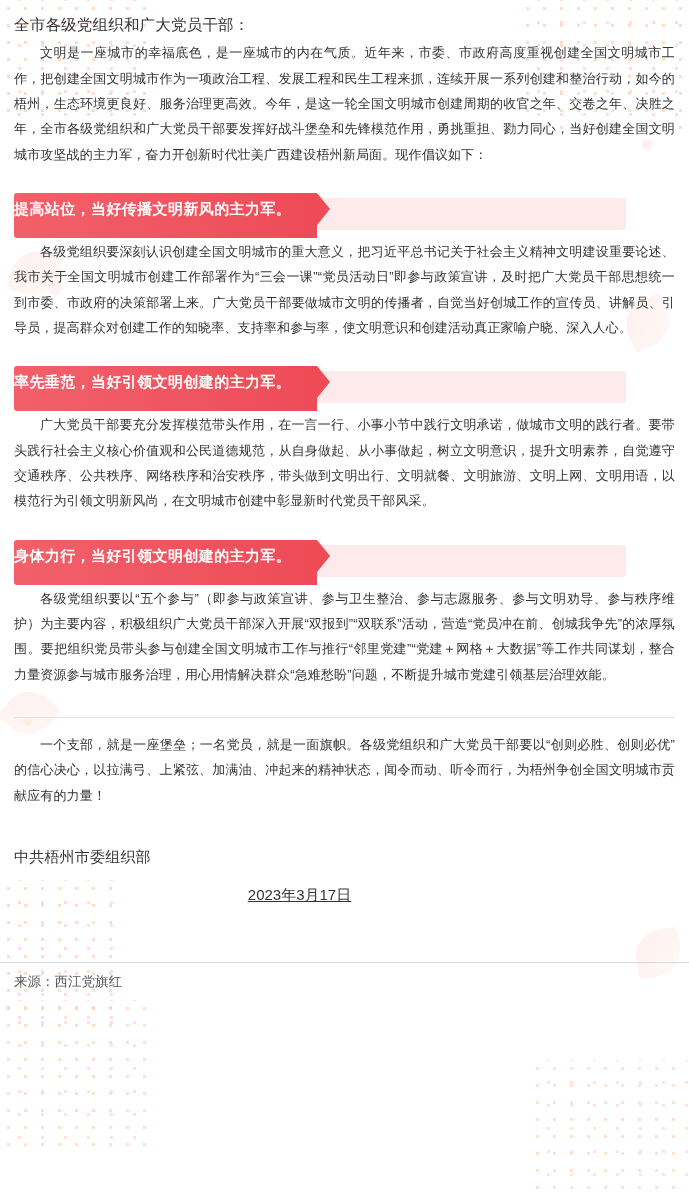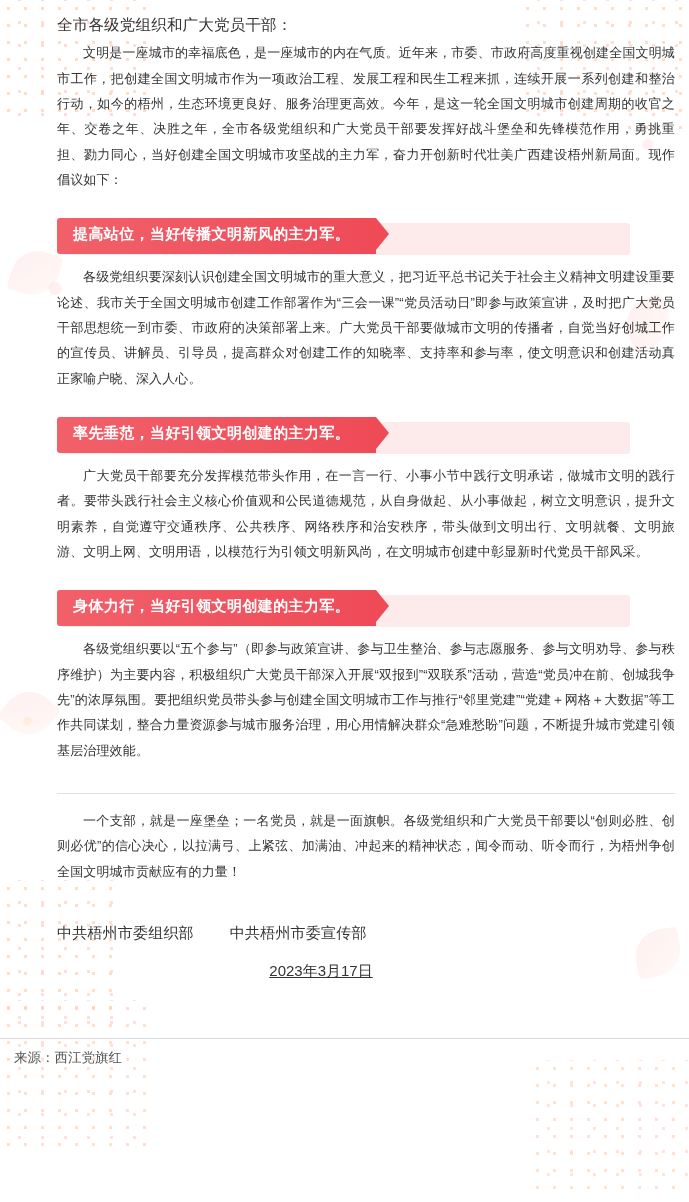--- a/index.html
+++ b/index.html
@@ -52,21 +52,20 @@
   }
   .petal-1 { left: 12px; top: 250px; transform: rotate(18deg); }
   .petal-2 { right: 18px; top: 300px; transform: rotate(-25deg); }
   .petal-3 { left: 6px; top: 690px; transform: rotate(40deg); }
   .petal-4 { right: 8px; top: 930px; transform: rotate(-10deg); }
 
   .content {
     position: relative;
     z-index: 1;
     padding: 10px 14px 0 14px;
-    margin-left: 43px;
   }
 
   .lede {
     font-size: 15.5px;
     line-height: 1.95;
     color: #333333;
     letter-spacing: .2px;
   }
   .lede .first-line {
     display: block;
@@ -92,22 +91,22 @@
   }
   .head-banner {
     display: inline-block;
     position: relative;
     background: linear-gradient(90deg, #f2606a 0%, #ef5560 55%, #ee4b57 100%);
     color: #ffffff;
     font-size: 15px;
     font-weight: bold;
     letter-spacing: .4px;
     line-height: 32px;
-    height: 36px;
-    padding: 0 26px 0 16px;
+    height: 45px;
+    padding: 0 26px 0 0;
     border-radius: 3px 0 0 3px;
     white-space: nowrap;
   }
   .head-banner::after {
     content: "";
     position: absolute;
     right: -13px;
     top: 0;
     width: 0;
     height: 0;
@@ -141,21 +140,21 @@
     font-size: 15px;
     line-height: 2;
     color: #333333;
   }
   .sign-line {
     display: block;
     letter-spacing: .2px;
   }
   .sign-orgs {
     display: flex;
-    gap: 36px;
+    gap: 10px;
   }
   .sign-date {
     display: block;
     text-align: center;
     margin-top: 8px;
     padding-right: 90px;
     font-size: 15px;
     color: #333333;
     text-decoration: underline;
   }
@@ -225,21 +224,20 @@
 
     <div class="divider-wrap"></div>
 
     <div class="closing">
       <p class="para">一个支部，就是一座堡垒；一名党员，就是一面旗帜。各级党组织和广大党员干部要以“创则必胜、创则必优”的信心决心，以拉满弓、上紧弦、加满油、冲起来的精神状态，闻令而动、听令而行，为梧州争创全国文明城市贡献应有的力量！</p>
     </div>
 
     <div class="signature">
       <div class="sign-orgs">
         <span class="sign-line">中共梧州市委组织部</span>
-        <span class="sign-line">中共梧州市委宣传部</span>
       </div>
       <span class="sign-date">2023年3月17日</span>
     </div>
 
   </div>
 
   <div class="footer">
     <span>来源：西江党旗红</span>
   </div>
 

